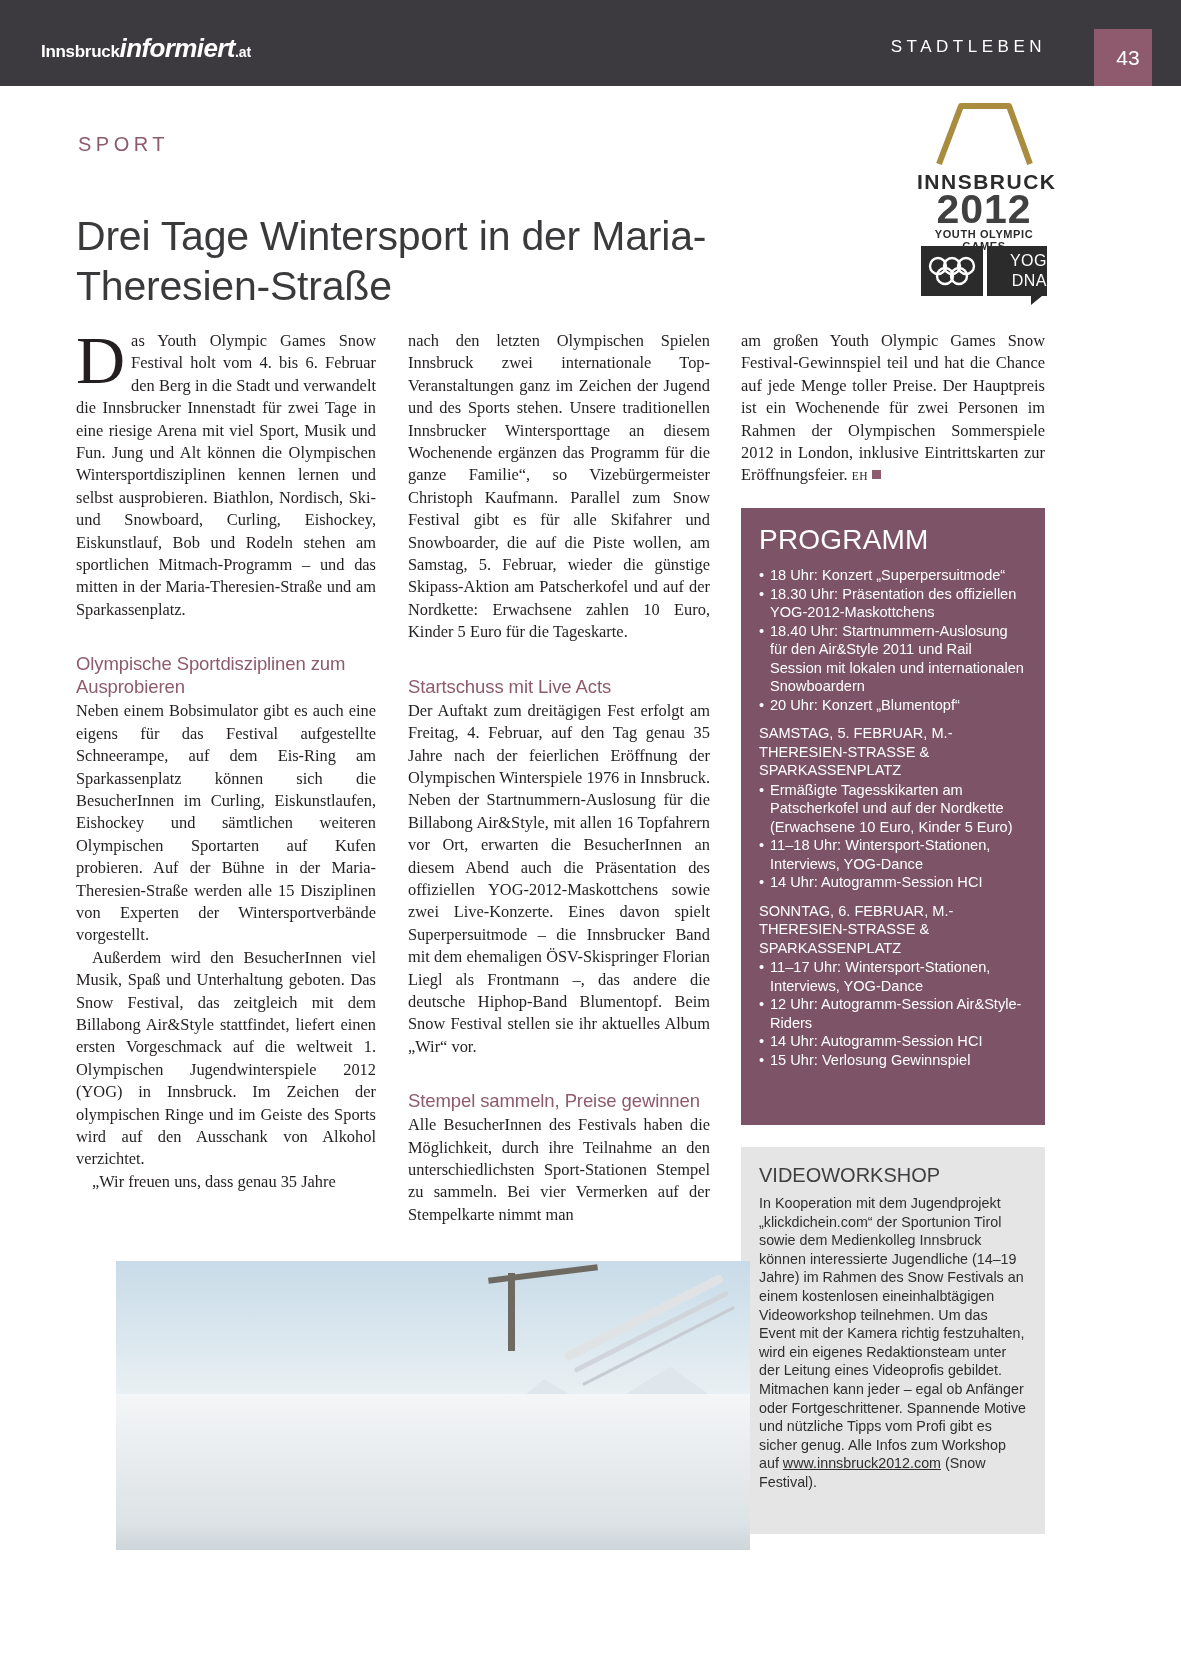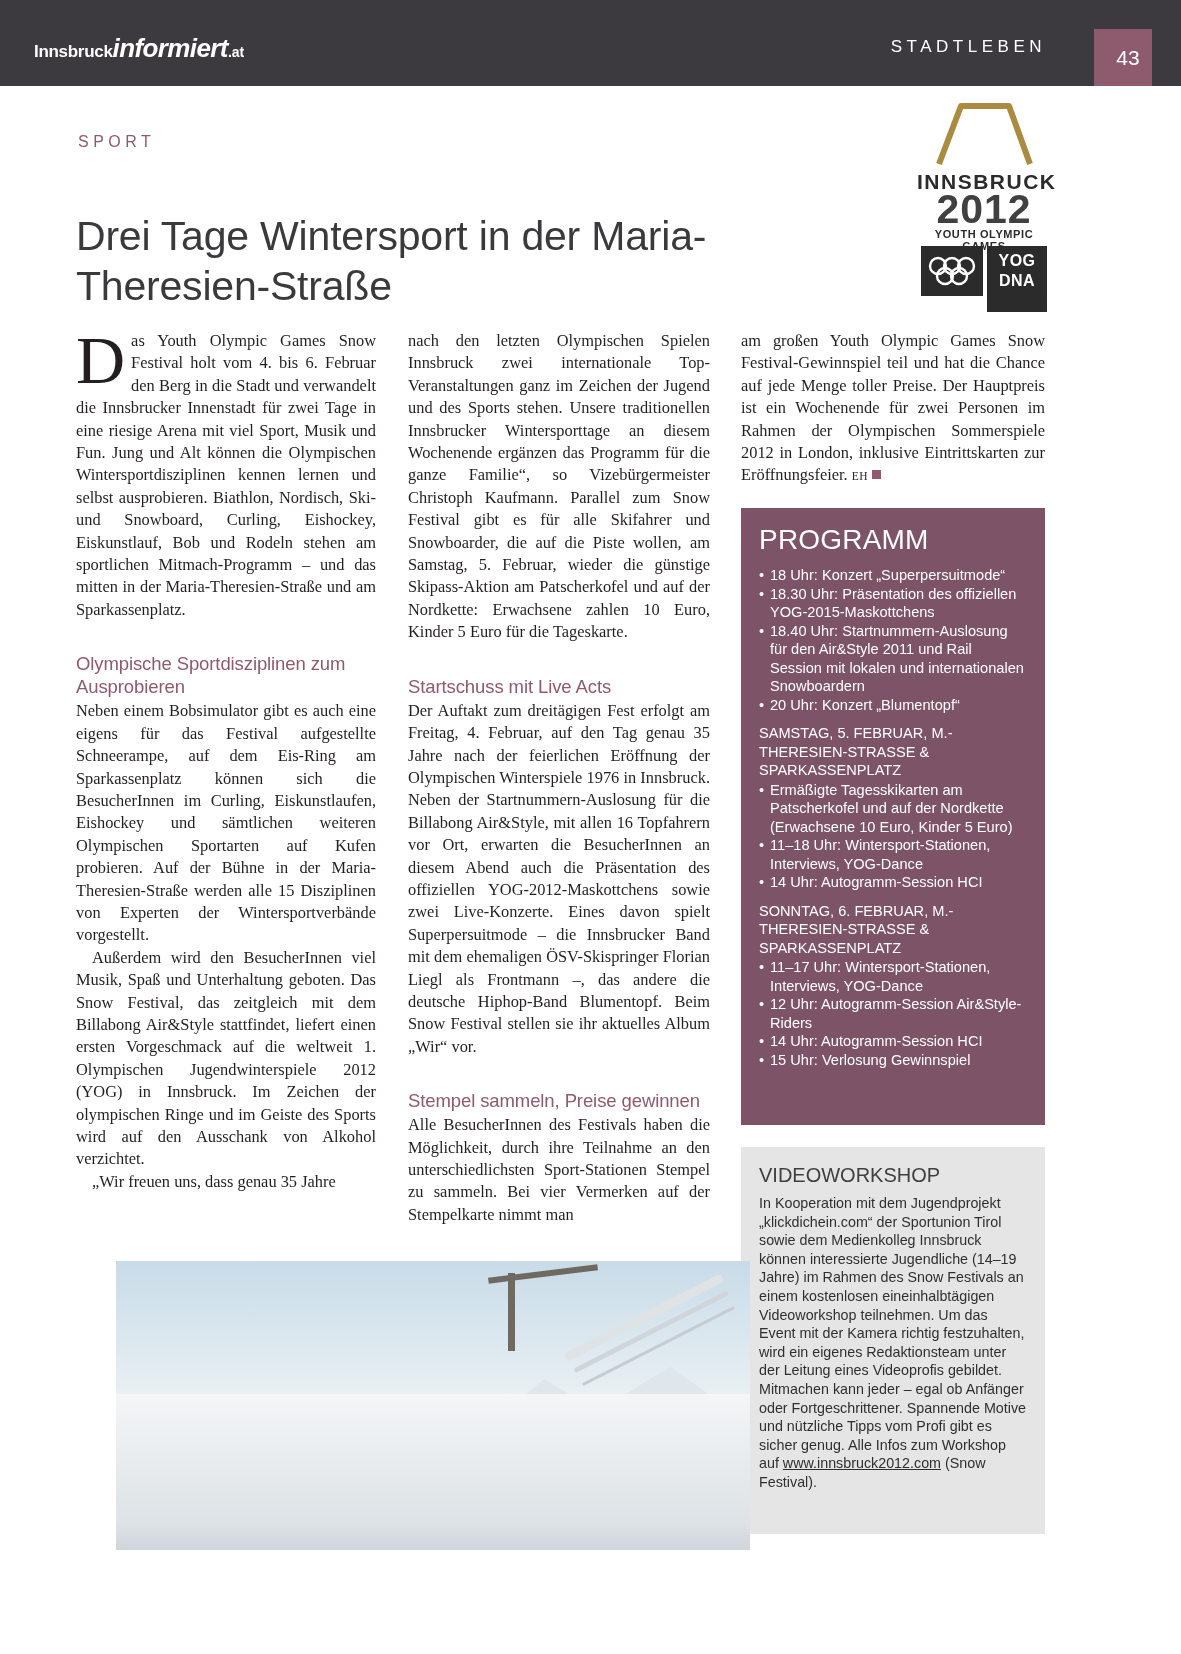--- a/index.html
+++ b/index.html
@@ -21,21 +21,21 @@
     width: 1181px; height: 86px;
     background: #3d3a3f;
   }
   .header-inner {
     position: absolute;
     left: 29px; top: 0;
     width: 1123px; height: 86px;
   }
   .logo {
     position: absolute;
-    left: 5px; top: 33px;
+    left: 12px; top: 33px;
     color: #ffffff;
     font-family: "Liberation Sans", sans-serif;
     white-space: nowrap;
   }
   .logo .logo-a { font-size: 17px; font-weight: 700; letter-spacing: -0.3px; }
   .logo .logo-b { font-size: 26px; font-weight: 700; font-style: italic; letter-spacing: -0.6px; }
   .logo .logo-c { font-size: 14px; font-weight: 700; }
 
   .section-title {
     position: absolute;
@@ -62,21 +62,21 @@
     color: #ffffff;
     font-family: "Liberation Sans", sans-serif;
     font-size: 21px;
   }
 
   
   .kicker {
     position: absolute;
     left: 78px; top: 133px;
     font-family: "Liberation Sans", sans-serif;
-    font-size: 16px;
+    font-size: 20px;
     letter-spacing: 4.5px;
     color: #8d5a6e;
   }
   .headline {
     position: absolute;
     left: 76px; top: 184px;
     width: 640px;
     font-family: "Liberation Sans", sans-serif;
     font-weight: 300;
     font-size: 41px;
@@ -136,27 +136,27 @@
   }
   .yog-rings-box {
     position: absolute;
     left: 0; top: 0;
     width: 62px; height: 50px;
     background: #2b2b2b;
   }
   .yog-dna-box {
     position: absolute;
     left: 66px; top: 0;
-    width: 60px; height: 66px;
+    width: 60px; height: 50px;
     background: #2b2b2b;
     color: #ffffff;
     font-family: "Liberation Sans", sans-serif;
     font-size: 16px;
-    font-weight: 700;
-    text-align: center;
+    font-weight: 400;
+    text-align: right;
     line-height: 20px;
     padding-top: 5px;
     letter-spacing: 0.5px;
   }
   .yog-tail {
     position: absolute;
     left: 110px; top: 50px;
     width: 0; height: 0;
     border-left: 11px solid #2b2b2b;
     border-bottom: 9px solid transparent;
@@ -377,21 +377,21 @@
 
 <div class="col col3">
   <p><span>am großen Youth Olympic Games Snow Festival-Gewinnspiel teil und hat die Chance auf jede Menge toller Preise. Der Hauptpreis ist ein Wochenende für zwei Personen im Rahmen der Olympischen Sommerspiele 2012 in London, inklusive Eintrittskarten zur Eröffnungsfeier.</span> <span class="initials">EH</span><span class="endmark"></span></p>
 </div>
 
 <aside class="programm">
   <h2>PROGRAMM</h2>
 
   <ul class="prog-list">
     <li>18 Uhr: Konzert „Superpersuitmode“</li>
-    <li>18.30 Uhr: Präsentation des offiziellen YOG-2015-Maskottchens</li>
+    <li>18.30 Uhr: Präsentation des offiziellen YOG-2012-Maskottchens</li>
     <li>18.40 Uhr: Startnummern-Auslosung für den Air&amp;Style 2011 und Rail Session mit lokalen und internationalen Snowboardern</li>
     <li>20 Uhr: Konzert „Blumentopf“</li>
   </ul>
 
   <div class="prog-day">SAMSTAG, 5. FEBRUAR, M.-THERESIEN-STRASSE &amp; SPARKASSENPLATZ</div>
   <ul class="prog-list">
     <li>Ermäßigte Tagesskikarten am Patscherkofel und auf der Nordkette (Erwachsene 10 Euro, Kinder 5 Euro)</li>
     <li>11–18 Uhr: Wintersport-Stationen, Interviews, YOG-Dance</li>
     <li>14 Uhr: Autogramm-Session HCI</li>
   </ul>

